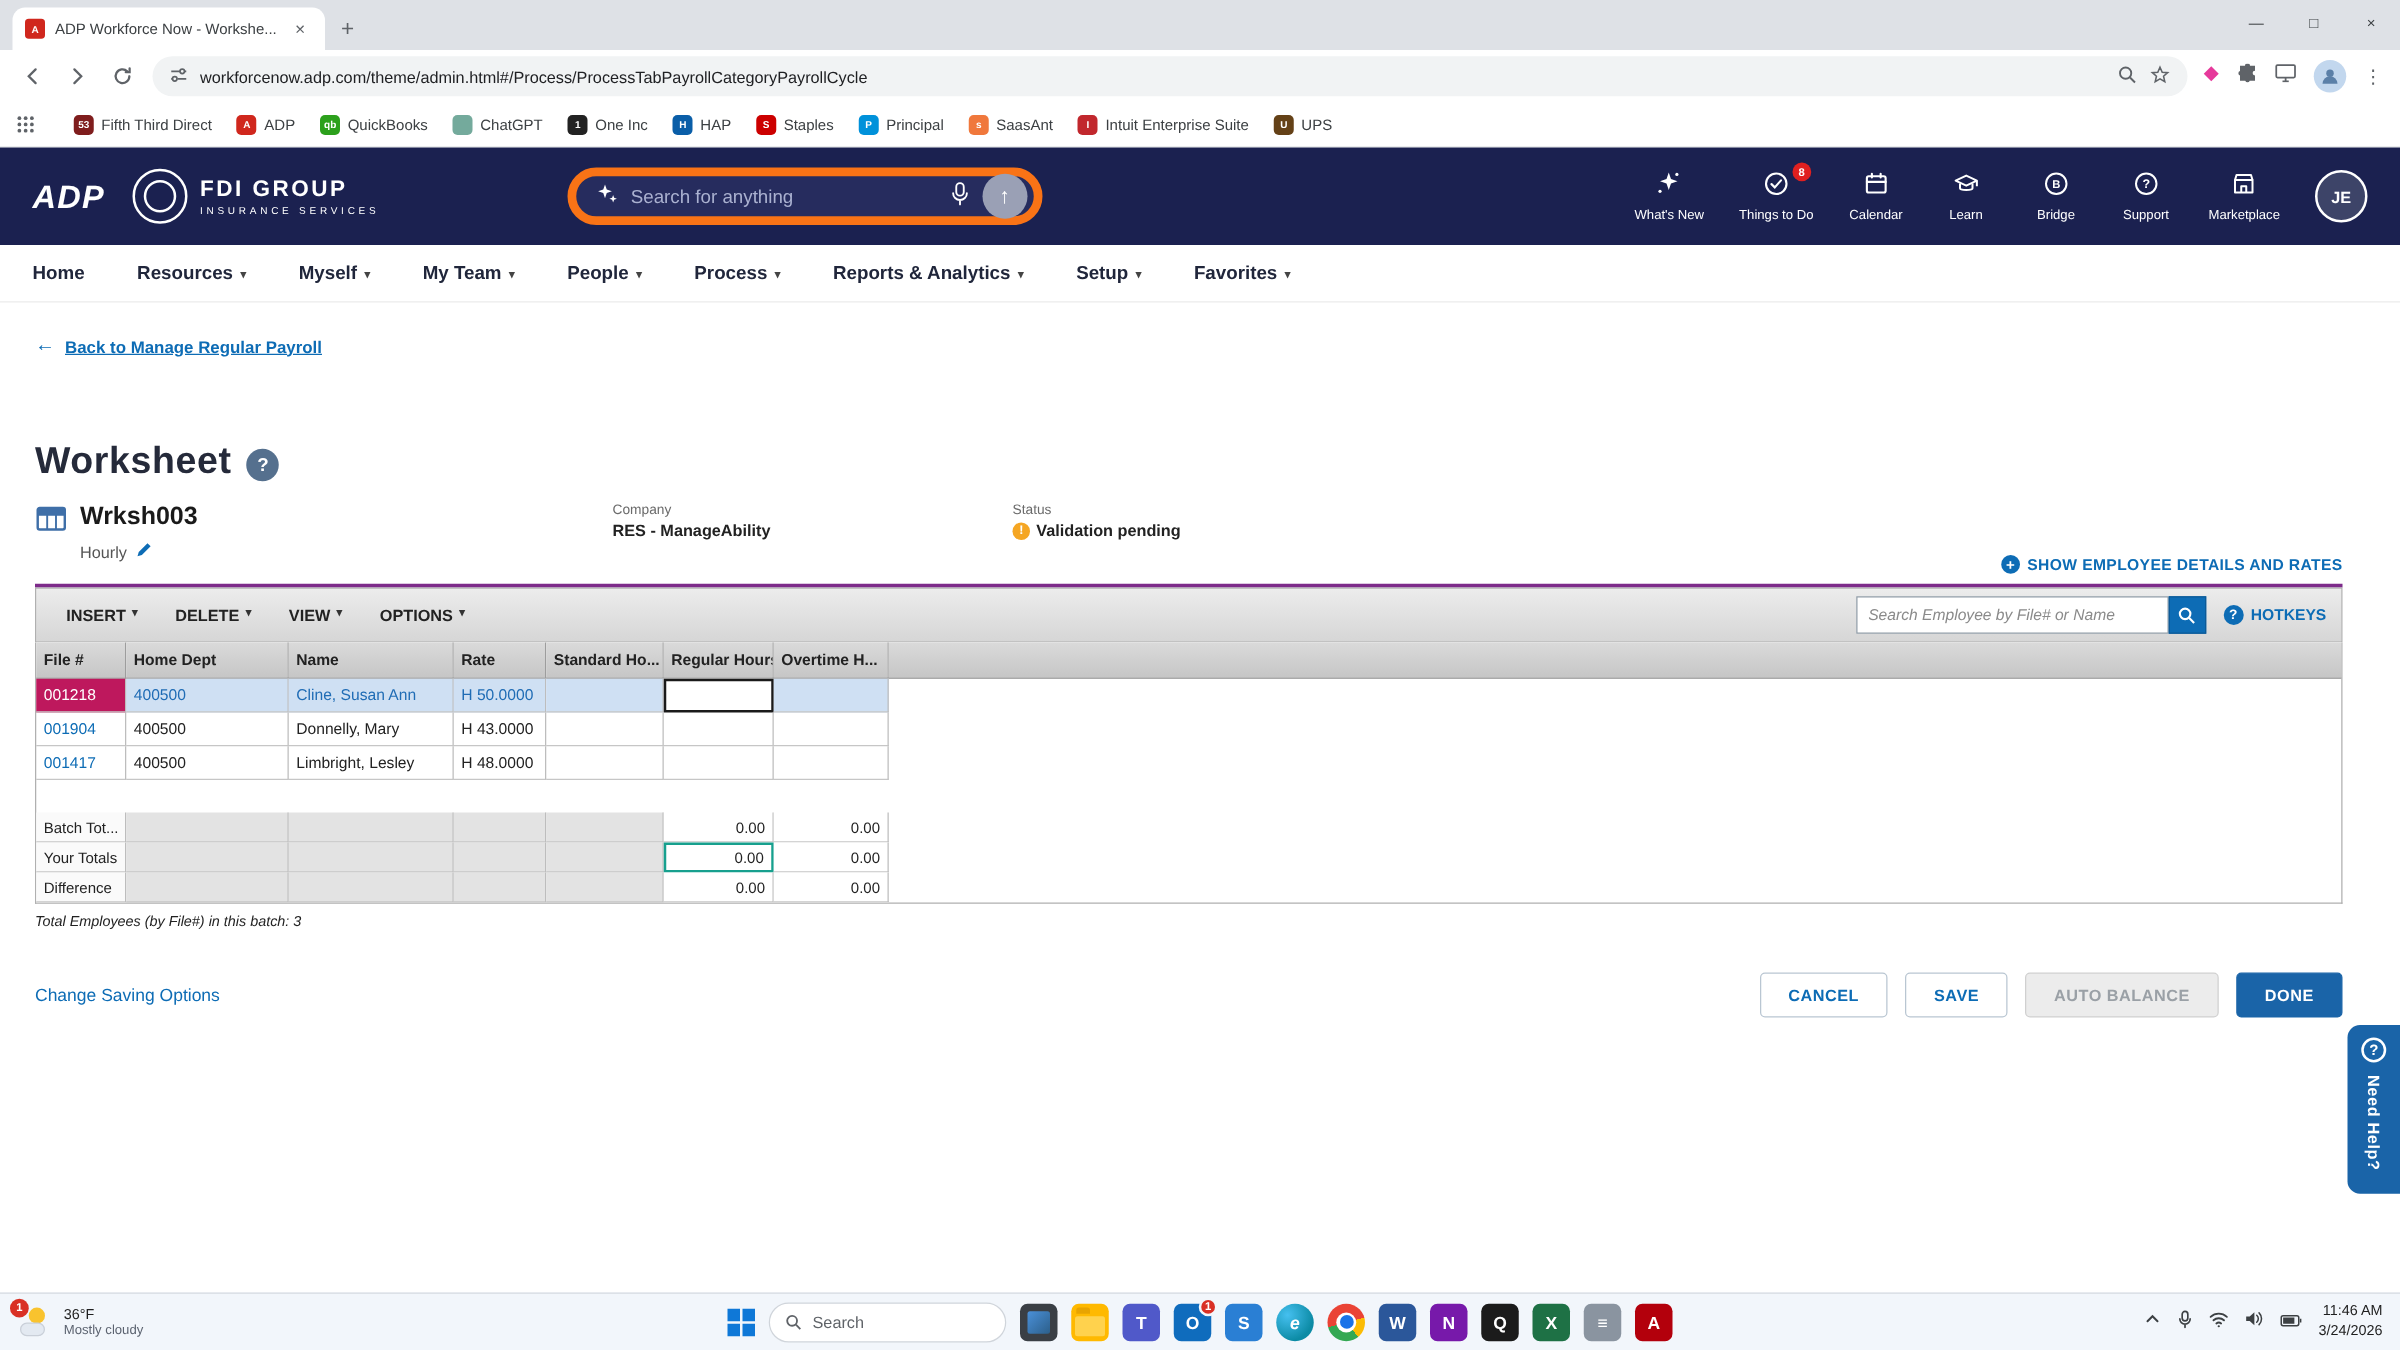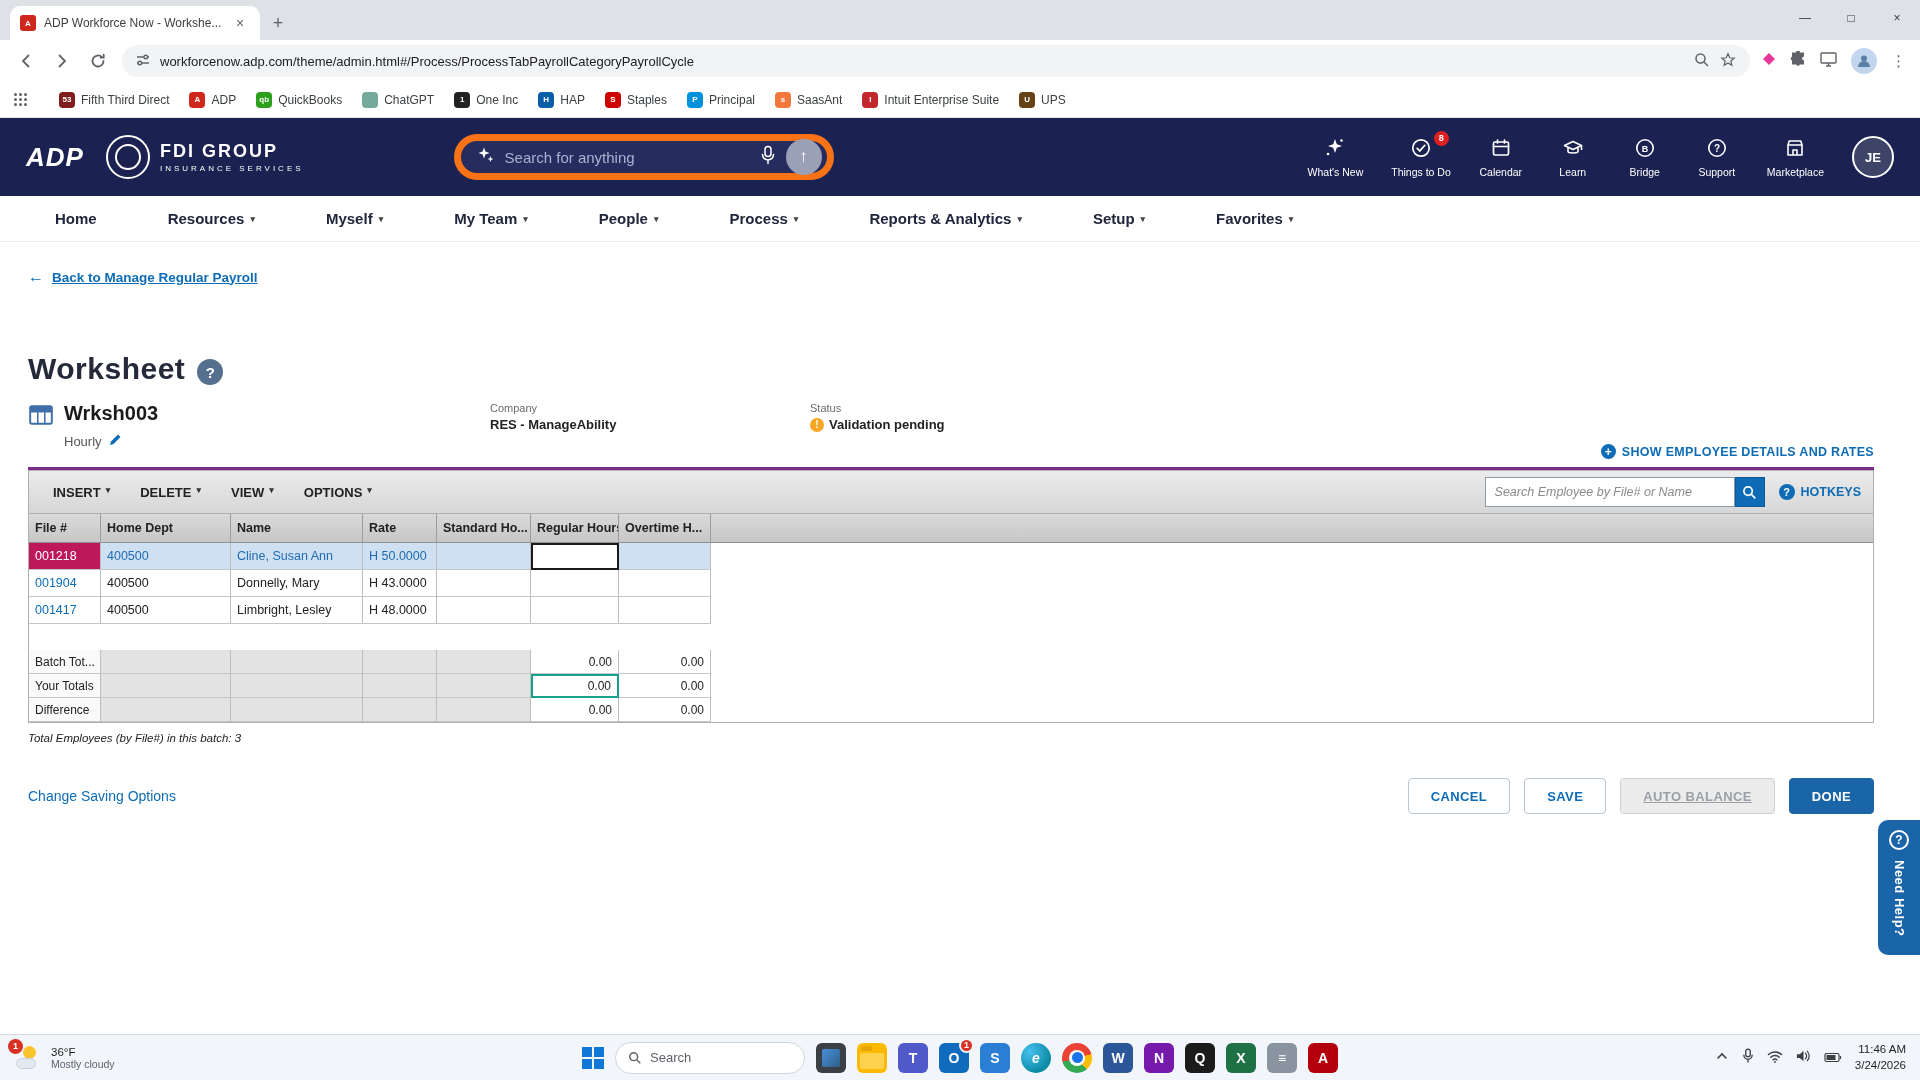--- a/index.html
+++ b/index.html
@@ -42,21 +42,21 @@
   .global-search { margin-left:150px; width:380px; height:46px; background:#262c5e; border:7px solid #f97316; border-radius:24px; display:flex; align-items:center; gap:10px; padding:0 5px 0 16px; }
   .global-search input { flex:1; background:transparent; border:none; outline:none; color:#fff; font-size:15px; font-family:"Liberation Sans",sans-serif; }
   .global-search input::placeholder { color:#aab1d0; }
   .search-submit { width:36px; height:36px; border-radius:50%; background:#9aa0b5; color:#fff; display:flex; align-items:center; justify-content:center; font-size:17px; flex:none; }
   .header-icons { margin-left:auto; display:flex; align-items:flex-start; gap:28px; }
   .hicon { display:flex; flex-direction:column; align-items:center; gap:5px; font-size:10.5px; color:#fff; position:relative; min-width:44px; }
   .hbadge { position:absolute; top:-6px; right:2px; background:#e02020; color:#fff; font-size:9px; font-weight:bold; min-width:15px; height:15px; border-radius:8px; display:flex; align-items:center; justify-content:center; padding:0 3px; }
   .adp-avatar { width:42px; height:42px; border-radius:50%; background:#3d4468; border:2px solid #fff; color:#fff; font-size:13px; font-weight:bold; display:flex; align-items:center; justify-content:center; margin-left:28px; }
   
   .main-nav { height:46px; background:#fff; border-bottom:1px solid #ececec; display:flex; align-items:center; gap:42px; padding:0 26px; font-size:15px; font-weight:bold; color:#20263b; }
-  .nav-item { display:flex; align-items:center; gap:6px;margin-left:29px; }
+  .nav-item { display:flex; align-items:center; gap:6px; }
   .nav-caret { font-size:9px; color:#444; }
   
   .content { padding:0 46px 0 28px; }
   .back-row { margin-top:26px; display:flex; align-items:center; gap:8px; }
   .back-link { color:var(--link,#0d6cb5); font-size:13.5px; font-weight:bold; text-decoration:underline; }
   .back-arrow { color:var(--link,#0d6cb5); font-size:16px; font-weight:bold; }
   .title-row { margin-top:66px; display:flex; align-items:center; gap:12px; }
   .page-title { font-size:30px; font-weight:bold; color:#252a3a; letter-spacing:0.5px; }
   .help-circle { width:26px; height:26px; border-radius:50%; background:#55708e; color:#fff; font-size:15px; font-weight:bold; display:flex; align-items:center; justify-content:center; margin-top:6px; }
   .info-row { margin-top:16px; display:flex; align-items:flex-start; }
@@ -99,21 +99,21 @@
   .t-mid { background:#e3e3e3; }
   .t-val { background:#fff; justify-content:flex-end; }
   .tv-accent { border:2px solid #17a08e; }
   .batch-note { margin-top:9px; font-size:11.5px; font-style:italic; color:#222; }
   
   .actions-row { margin-top:34px; display:flex; align-items:center; }
   .saving-link { color:var(--link,#0d6cb5); font-size:14px; }
   .btn-group { margin-left:auto; display:flex; gap:14px; }
   .btn { height:36px; padding:0 22px; border-radius:4px; font-size:13px; font-weight:bold; letter-spacing:0.4px; display:flex; align-items:center; justify-content:center; font-family:"Liberation Sans",sans-serif; }
   .btn-outline { background:#fff; border:1px solid #b9c6d2; color:var(--link,#0d6cb5); }
-  .btn-disabled { background:#ececec; border:1px solid #d0d0d0; color:#9aa0a6;text-decoration:underline; }
+  .btn-disabled { background:#ececec; border:1px solid #d0d0d0; color:#9aa0a6; }
   .btn-primary { background:var(--done,#1a64a8); border:1px solid var(--done,#1a64a8); color:#fff; }
   
   .need-help { position:absolute; right:0; top:820px; width:42px; padding:10px 0 18px; background:var(--done,#1a64a8); color:#fff; border-radius:10px 0 0 10px; display:flex; flex-direction:column; align-items:center; gap:10px; }
   .nh-circle { width:20px; height:20px; border:2px solid #fff; border-radius:50%; font-size:12px; font-weight:bold; display:flex; align-items:center; justify-content:center; }
   .nh-text { writing-mode:vertical-rl; font-size:13px; font-weight:bold; letter-spacing:0.5px; }
   
   .taskbar { position:absolute; left:0; right:0; bottom:0; height:46px; background:#f2f6fb; border-top:1px solid #d5dae1; display:flex; align-items:center; padding:0 14px; }
   .weather { display:flex; align-items:center; gap:9px; position:relative; }
   .weather-ico { width:28px; height:26px; position:relative; }
   .sun { position:absolute; top:1px; left:9px; width:13px; height:13px; border-radius:50%; background:#f9c32e; }

